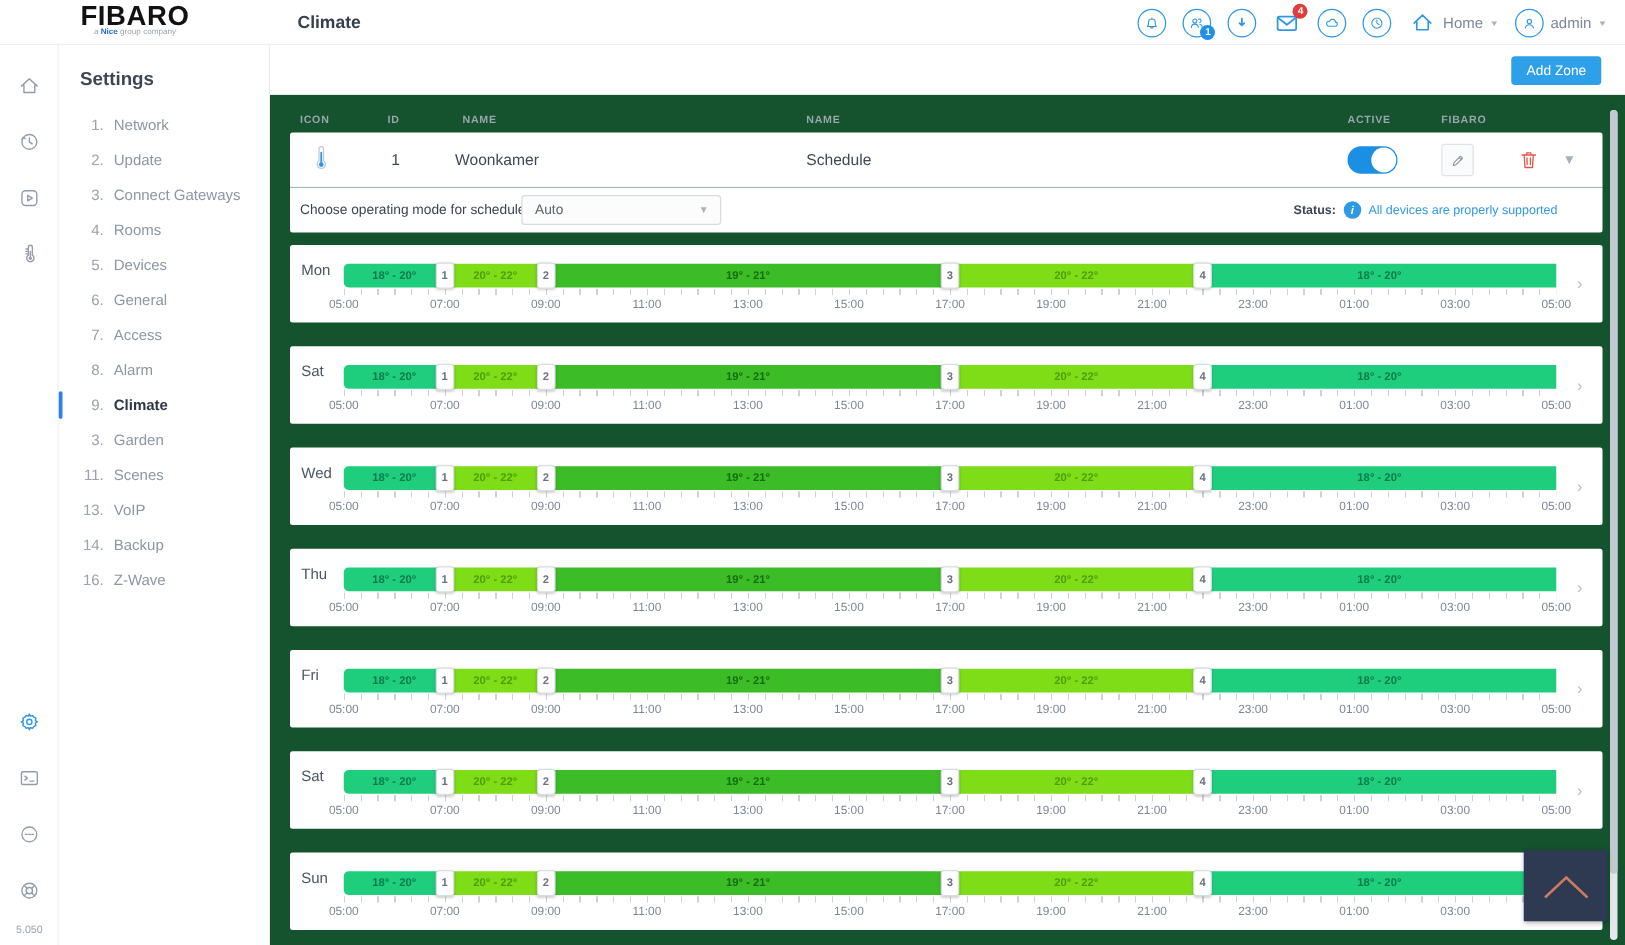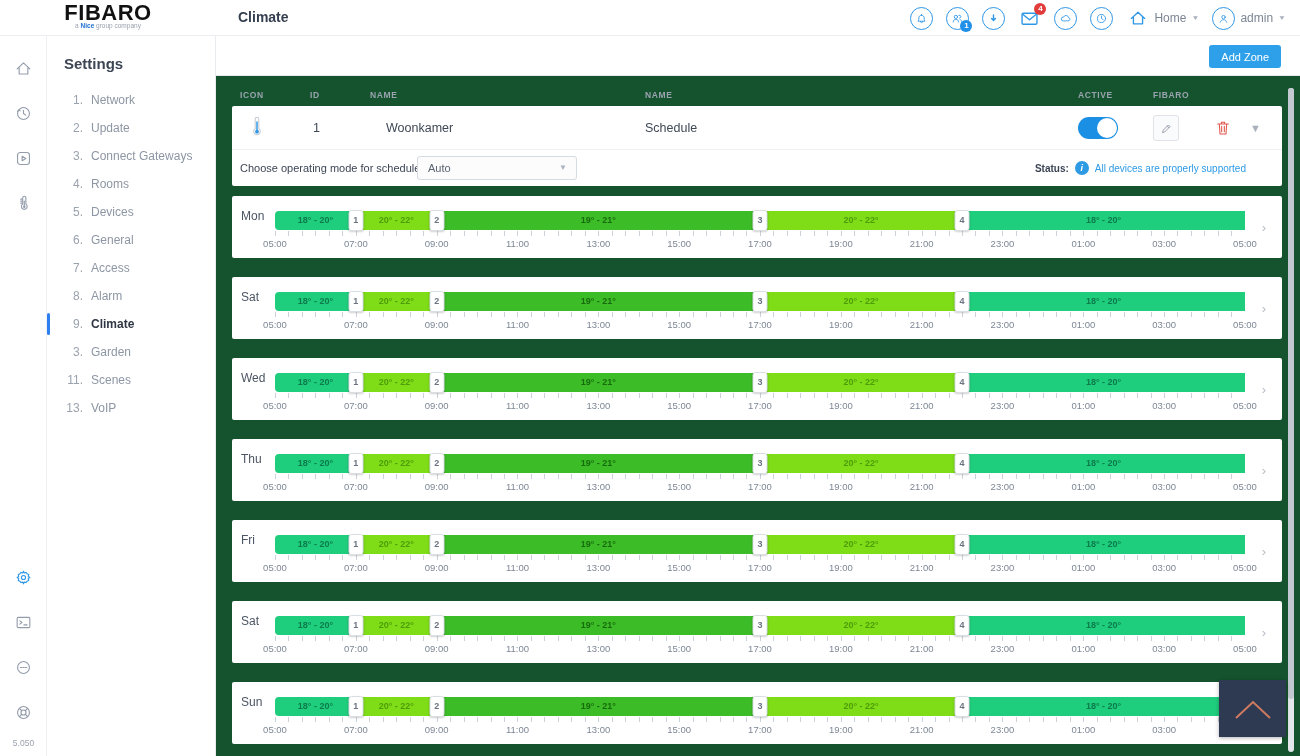--- a/index.html
+++ b/index.html
@@ -260,20 +260,28 @@
         <span class="menu-label">Garden</span>
       </div>
       <div class="menu-item">
         <span class="menu-num">11.</span>
         <span class="menu-label">Scenes</span>
       </div>
       <div class="menu-item">
         <span class="menu-num">13.</span>
         <span class="menu-label">VoIP</span>
       </div>
+      <div class="menu-item">
+        <span class="menu-num">14.</span>
+        <span class="menu-label">Backup</span>
+      </div>
+      <div class="menu-item">
+        <span class="menu-num">16.</span>
+        <span class="menu-label">Z-Wave</span>
+      </div>
     </div>
 </div>
 
 <div class="main">
   <div class="addzone-strip">
     <button class="btn-addzone">Add Zone</button>
   </div>
 
   <div class="panel">
     <div class="thead">
@@ -287,21 +295,21 @@
 
     <div class="zone-row">
       <span class="zr" style="left:16px">
         <svg width="18" height="22" viewBox="0 0 24 30" style="fill:none;stroke:#c3cad2;stroke-width:1.4;stroke-linecap:round">
           <path d="M9.5 5a2.5 2.5 0 0 1 5 0v13a4.5 4.5 0 1 1-5 0z"></path>
           <path d="M12 9v11" style="stroke:#2f97e6;stroke-width:2"></path>
           <circle cx="12" cy="22" r="2.6" style="fill:#2f97e6;stroke:none"></circle>
         </svg>
       </span>
       <span class="zr" style="left:81px">1</span>
-      <span class="zr" style="left:154px">Woonkamer</span>
+      <span class="zr" style="left:132px">Woonkamer</span>
       <span class="zr" style="left:413px">Schedule</span>
       <span class="toggle">
           <span class="knob"></span>
         </span>
       <span class="iconbtn" style="left:921px">
         <svg width="13" height="13" viewBox="0 0 24 24" style="fill:none;stroke:#8a93a2;stroke-width:1.6;stroke-linecap:round;stroke-linejoin:round">
             <path d="M5 19l1-4 9.5-9.5 3 3L9 18z"></path>
             <path d="M13.5 7.5l3 3"></path>
           </svg>
       </span>

